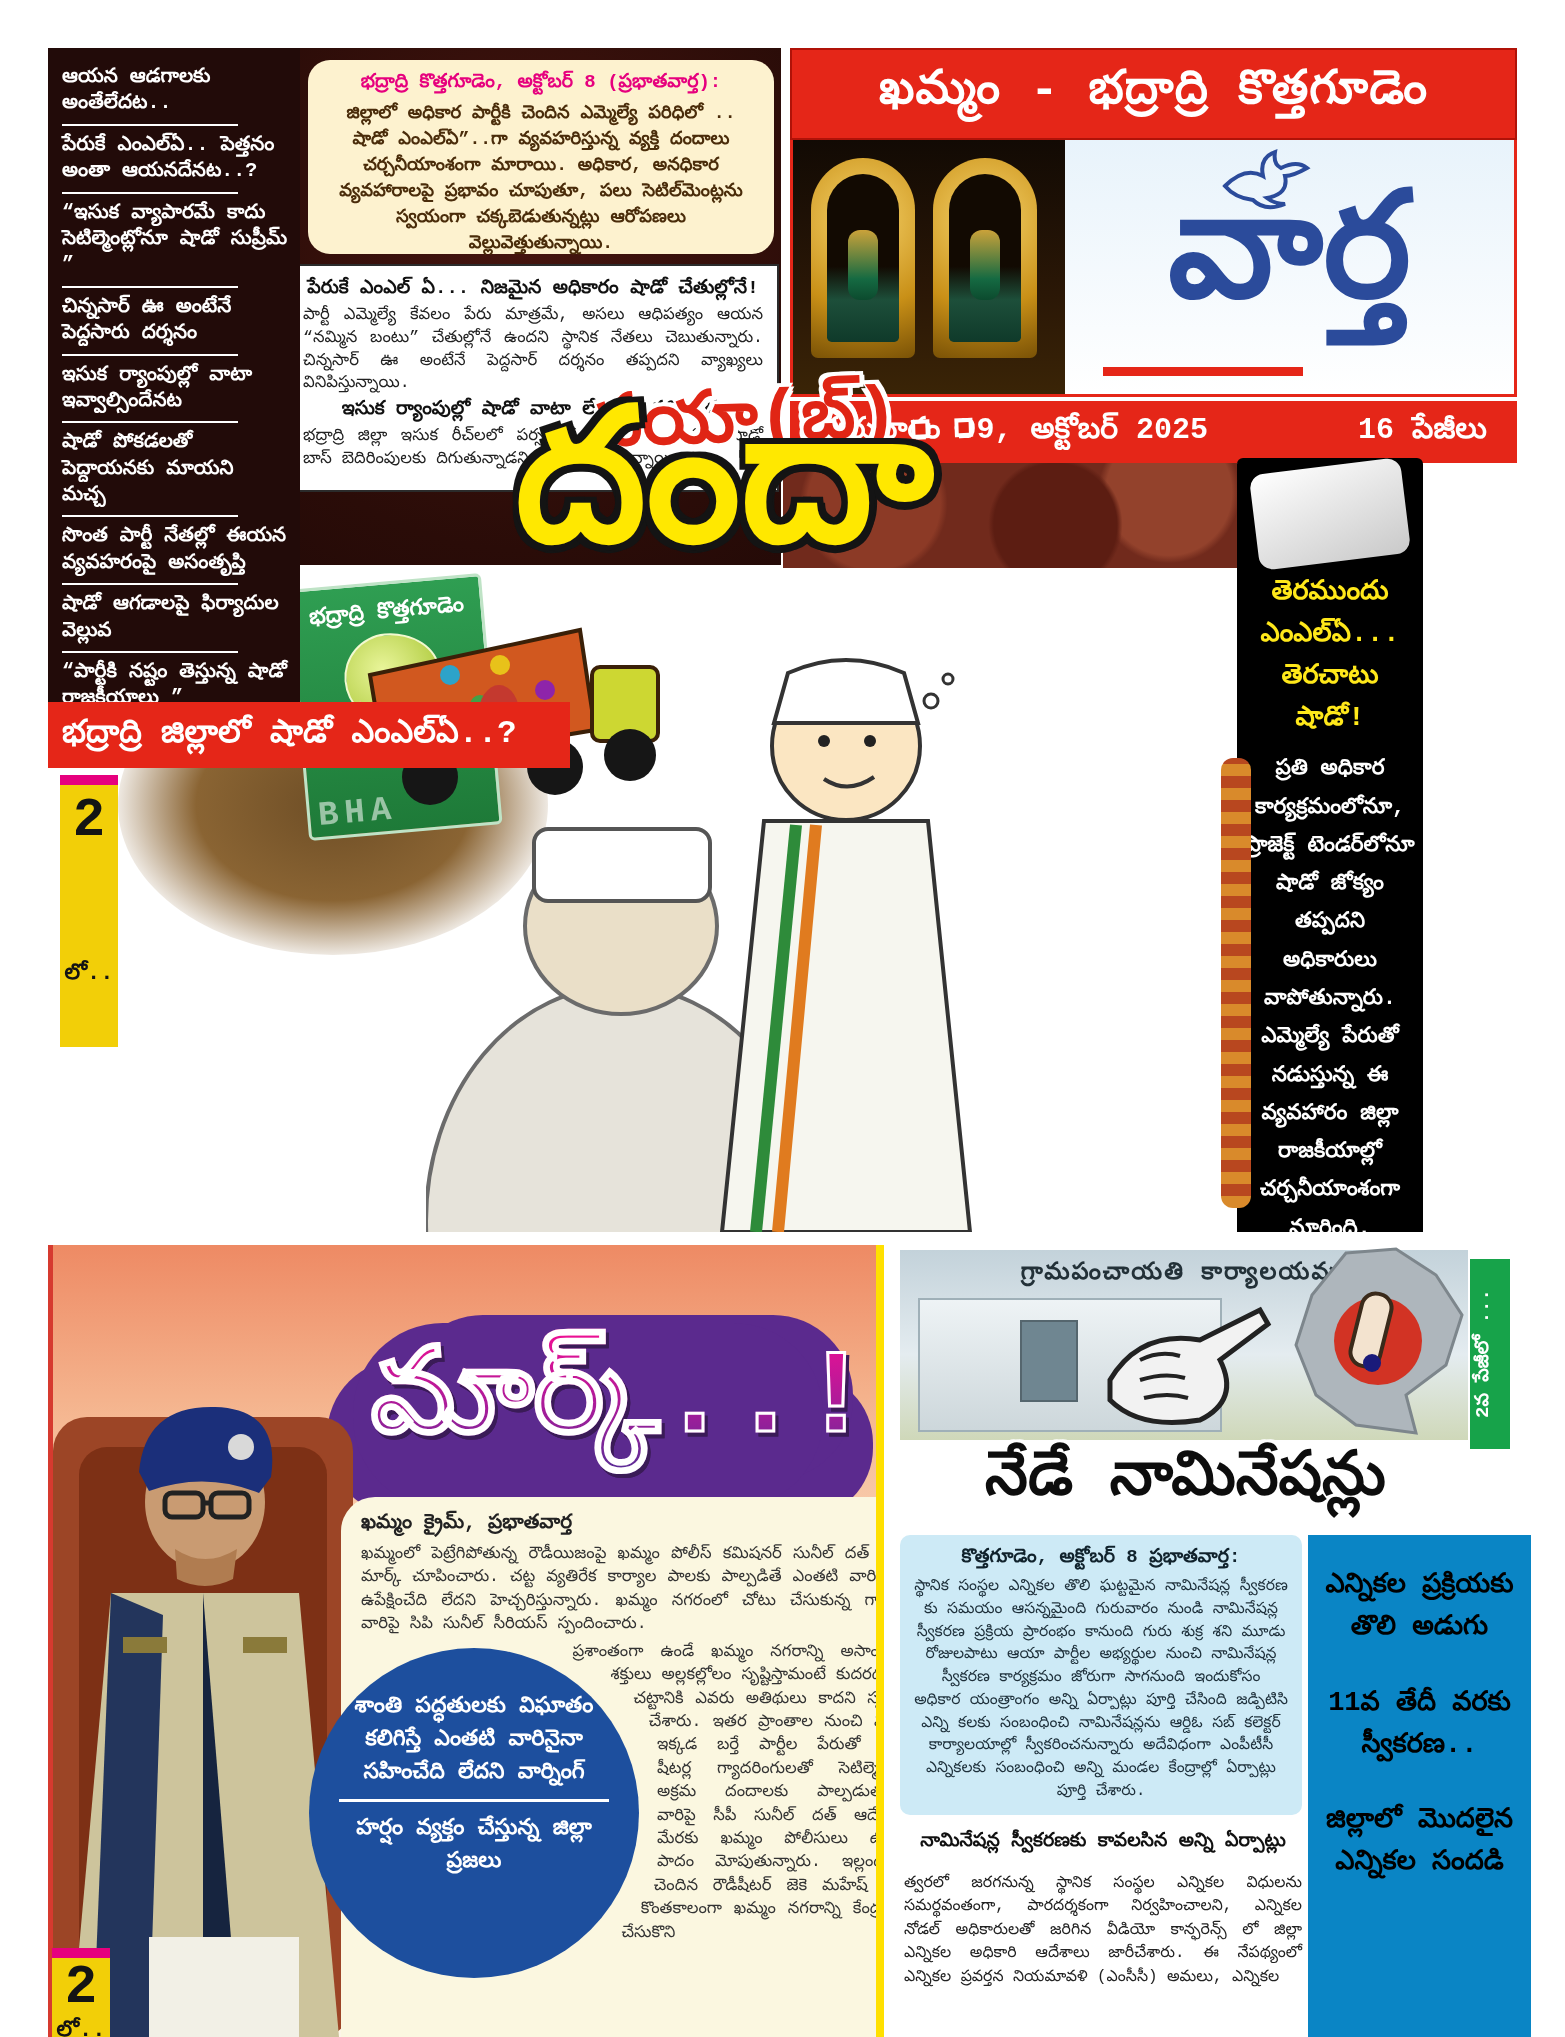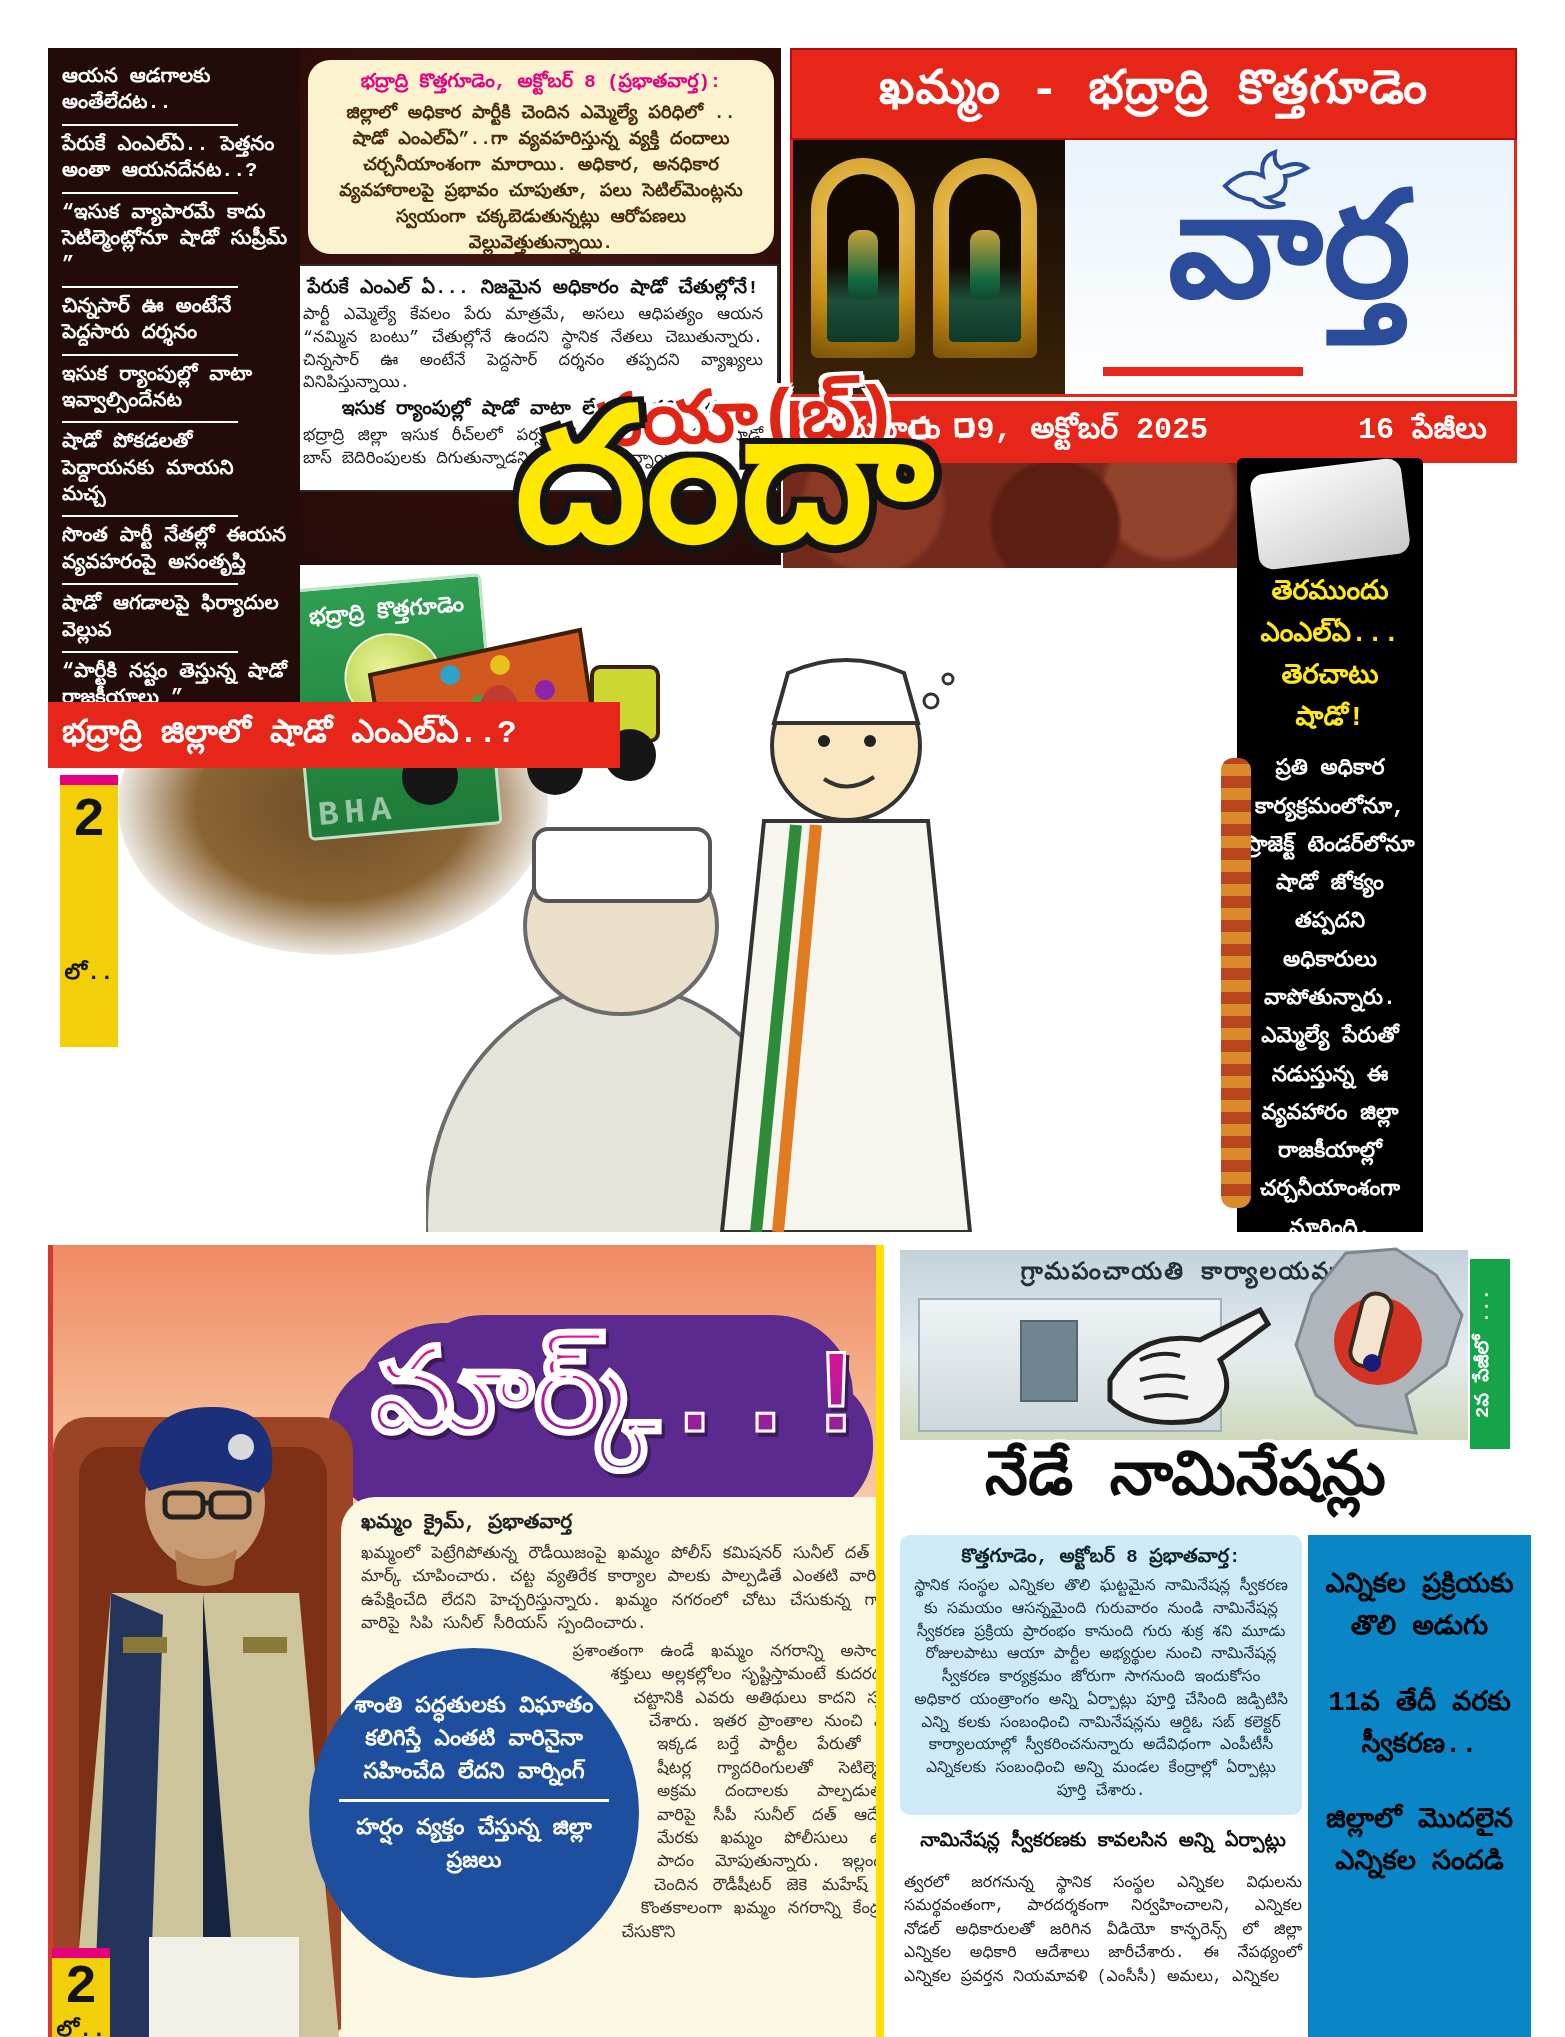--- a/index.html
+++ b/index.html
@@ -66,21 +66,21 @@
 
   .cartoon{position:absolute;left:378px;top:16px;width:566px;height:651px;}
   .worker{position:absolute;border-radius:50% 50% 40% 40%;}
 
   
   .h-kicker{left:592px;top:376px;z-index:6;font-size:72px;font-weight:bold;color:#e02515;transform:rotate(-2deg);
      text-shadow:-4px -4px 0 #fff,4px -4px 0 #fff,-4px 4px 0 #fff,4px 4px 0 #fff,0 5px 0 #fff,5px 0 0 #fff;}
   .h-main{left:515px;top:398px;z-index:6;font-size:186px;line-height:1;font-weight:bold;color:#ffe800;
      text-shadow:-6px -6px 0 #141414,6px -6px 0 #141414,-6px 6px 0 #141414,6px 6px 0 #141414,0 8px 0 #141414,8px 0 0 #141414;}
 
-  .red-strip{left:48px;top:702px;width:572px;height:66px;background:#e52618;color:#fff;z-index:5;
+  .red-strip{left:48px;top:702px;width:522px;height:66px;background:#e52618;color:#fff;z-index:5;
              display:flex;align-items:center;padding-left:14px;font-size:32px;font-weight:bold;}
 
   .badge{background:#f2cf08;border-top:10px solid #e6007e;text-align:center;z-index:7;}
   .badge-num{font-size:54px;font-weight:bold;color:#141414;line-height:1.05;}
   .badge-lo{font-size:22px;font-weight:bold;color:#141414;}
   .badge1{left:60px;top:775px;width:58px;height:272px;padding-top:8px;}
   .badge1 .badge-lo{margin-top:110px;}
   .badge2{left:52px;top:1948px;width:58px;height:89px;padding-top:2px;}
 
   

